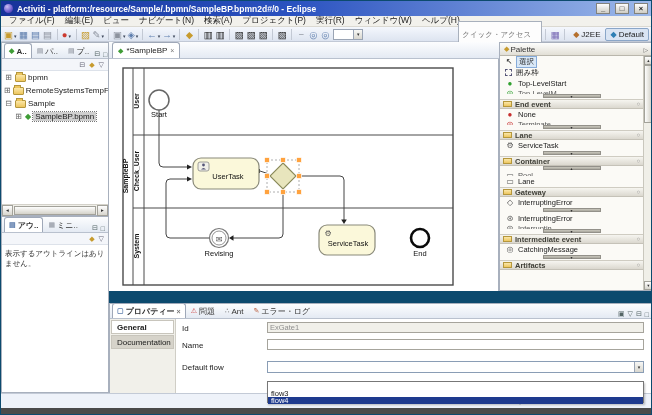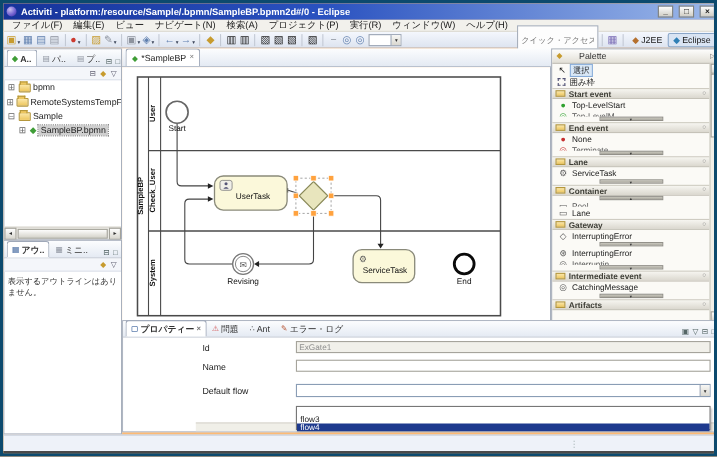--- a/index.html
+++ b/index.html
@@ -1,36 +1,36 @@
 <!DOCTYPE html>
 <html><head>
 <meta charset="utf-8">
 <style>
 *{margin:0;padding:0;box-sizing:border-box}
 html,body{background:#8d939c;font-family:"Liberation Sans",sans-serif}
-#app{position:relative;width:652px;height:415px;background:#fdba74;border:3px solid #0c4a6e;overflow:hidden;font-size:9px;color:#1a1a1a}
+#app{position:relative;width:652px;height:415px;background:#0c4a6e;border:1px solid #0c4a6e;overflow:hidden;font-size:9px;color:#1a1a1a}
 .abs{position:absolute}
 
 #titlebar{left:0;top:0;width:650px;height:15px;background:linear-gradient(90deg,#16339a 0%,#2a52c0 45%,#9db9ea 100%);color:#fff;display:flex;align-items:center;gap:4px;padding:0 3px;font-size:8.5px;font-weight:bold;white-space:nowrap}
 #titlebar .app-icon{width:9px;height:9px;border-radius:50%;background:radial-gradient(circle at 35% 30%,#c9bdf0,#6a5acd 60%,#3a2d86);flex:0 0 auto}
 #title-text{overflow:hidden;text-overflow:ellipsis;flex:1}
 .wbtn{width:14px;height:11px;background:linear-gradient(#fdfdfd,#cfcdc4);border:1px solid #82827c;font-size:7.5px;line-height:8px;color:#222;display:flex;align-items:center;justify-content:center;margin-left:1px;font-weight:bold}
 
 #menubar{left:0;top:15px;width:650px;height:11px;background:#f2f1ec;border-bottom:1px solid #dbd9d1;display:flex;align-items:center;padding-left:3px}
 .menu-item{padding:0 5px;font-size:8.5px;white-space:nowrap}
 
 #toolbar{left:0;top:26px;width:650px;height:15px;background:linear-gradient(#f4f7fd,#dde4f0);border-bottom:1px solid #c2c9d6;display:flex;align-items:center;padding:0 2px;white-space:nowrap}
 .tbi{height:13px;display:flex;align-items:center;justify-content:center;font-size:9.5px;padding:0 1px;min-width:12px}
 .tbi .g{line-height:13px}
 .tbi .caret{font-size:5px;color:#3c465a;margin:4px 0 0 1px}
 .tsep{width:1px;height:11px;background:#c3c9d4;margin:0 3px;flex:0 0 auto}
 .tcombo{width:30px;height:11px;background:#fff;border:1px solid #9aa4b4;display:flex;margin-left:2px}
 .tcombo .fill{flex:1}
 .dropbtn{width:9px;background:linear-gradient(#f7f7f5,#d9d7cf);border-left:1px solid #9aa4b4;font-size:5px;display:flex;align-items:center;justify-content:center;color:#333}
-#qa-input{width:74px;height:11px;border:1px solid #a8b0bc;background:#fdfdfd;font-size:7.5px;padding:12px 3px;color:#555;font-family:"Liberation Sans",sans-serif}
+#qa-input{width:84px;height:11px;border:1px solid #a8b0bc;background:#fdfdfd;font-size:7.5px;padding:12px 3px;color:#555;font-family:"Liberation Sans",sans-serif}
 .persp{height:13px;display:flex;align-items:center;gap:2px;padding:0 4px;font-size:8px;border:1px solid transparent}
 .persp.active{background:#d9e4f3;border:1px solid #8aa6c8;border-radius:2px}
 .picon{font-size:8px}
 .tabrow{height:16px;background:linear-gradient(#fcfdfe,#e4eaf3);border-bottom:1px solid #b9c1ce;display:flex;align-items:flex-end;padding-left:2px}
 .vtab{height:15px;display:flex;align-items:center;gap:2px;padding:0 4px;font-size:8px;color:#333;border:1px solid transparent;border-bottom:none;white-space:nowrap}
 .vtab.active{background:#fff;border-color:#9fa8b8;border-radius:3px 3px 0 0;font-weight:bold}
 .minicons{margin-left:auto;display:flex;align-items:center;gap:3px;padding-right:3px;font-size:7px;color:#566}
 .toolrow{height:12px;background:#f4f6fa;border-bottom:1px solid #dde2ea;display:flex;align-items:center;justify-content:flex-end;gap:4px;padding-right:4px;font-size:7px;color:#667}
 
 .trow{height:13px;display:flex;align-items:center;gap:2px;font-size:8px;white-space:nowrap;padding-left:2px}
@@ -41,38 +41,38 @@
 .sel-gray{background:#cfcfcf;outline:1px dotted #777;padding:0 2px}
 .hscroll{height:11px;background:#f0efe9;border-top:1px solid #d4d2ca;display:flex;align-items:center}
 .sbtn{width:11px;height:11px;background:linear-gradient(#fefefe,#d8d6ce);border:1px solid #a3a29a;font-size:5.5px;display:flex;align-items:center;justify-content:center;color:#333}
 .hthumb{height:9px;background:linear-gradient(#fdfdfc,#d5d3ca);border:1px solid #a3a29a;flex:1;margin:0 1px}
 
 #editor-tabrow{left:108px;top:41px;width:390px;height:17px;background:linear-gradient(#fcfdfe,#e4eaf3);border-bottom:1px solid #b9c1ce;display:flex;align-items:flex-end;padding-left:3px}
 .etab{height:16px;background:#fff;border:1px solid #9fa8b8;border-bottom:none;border-radius:3px 3px 0 0;display:flex;align-items:center;gap:3px;padding:0 5px;font-size:8px}
 #canvas{left:108px;top:58px;width:390px;height:232px;background:#fff;border-right:1px solid #a8b0bd;overflow:hidden}
 
 #palette{left:498px;top:41px;width:154px;height:249px;background:#fbfaf6;border:1px solid #a8b0bd;display:flex;flex-direction:column;overflow:hidden}
-#pal-head{height:13px;background:linear-gradient(#fdfdfc,#e2dfd6);border-bottom:1px solid #b9b6ac;display:flex;align-items:center;gap:15px;padding:0 4px;font-size:8px;color:#333}
+#pal-head{height:13px;background:linear-gradient(#fdfdfc,#e2dfd6);border-bottom:1px solid #b9b6ac;display:flex;align-items:center;gap:1px;padding:0 4px;font-size:8px;color:#333}
 #pal-body{flex:1;position:relative;padding-right:9px}
 .pal-tool{height:11px;display:flex;align-items:center;gap:3px;padding:0 4px;font-size:7.5px}
 .pal-tool.selected .tlab{background:#d9e8f7;outline:1px solid #86abd9;padding:0 2px}
 .drawer-h{height:10px;background:linear-gradient(#f6f5f0,#dbd8cf);border-top:1px solid #cfccc2;border-bottom:1px solid #c5c2b8;display:flex;align-items:center;gap:3px;padding:0 3px;font-size:7.5px;font-weight:bold;color:#3e3e36}
 .drawer-h .pin{margin-left:auto;font-size:6px;color:#888}
 .pfold{width:9px;height:6px;background:linear-gradient(#fbe7a8,#edc65e);border:1px solid #b5973c;flex:0 0 auto}
 .pal-item{height:11px;display:flex;align-items:center;gap:3px;padding:0 5px;font-size:7.5px;white-space:nowrap}
 .pal-part{height:5px;overflow:hidden;display:flex;align-items:flex-start;gap:3px;padding:0 5px;font-size:7.5px;color:#555;white-space:nowrap}
 .scrollind{height:4px;margin:0 auto 1px;width:58px;background:linear-gradient(#c9c7bd,#a9a79d);border:1px solid #93918a;display:flex;align-items:center;justify-content:center;font-size:4px;color:#333}
 .pic{font-size:8px;width:10px;text-align:center;flex:0 0 auto}
 .marq{width:7px;height:7px;border:1px dashed #557;flex:0 0 auto;margin:0 1px}
 #pal-vscroll{position:absolute;right:0;top:0;bottom:0;width:9px;background:#f0efe8;border-left:1px solid #c9c7bd;display:flex;flex-direction:column;align-items:stretch}
 #pal-vscroll .sbtn{width:9px;height:9px;font-size:4.5px}
 .vthumb{height:58px;background:linear-gradient(90deg,#fdfdfc,#d5d3ca);border:1px solid #a3a29a;margin:0}
 #pal-vscroll .space{flex:1}
 
-#props{left:108px;top:288px;width:544px;height:102px;background:#fff;border:1px solid #a8b0bd;display:flex;flex-direction:column}
+#props{left:108px;top:302px;width:544px;height:102px;background:#fff;border:1px solid #a8b0bd;display:flex;flex-direction:column}
 #props .tabrow{height:15px}
 #props-content{flex:1;position:relative;background:#fff}
 #sections{position:absolute;left:0;top:0;bottom:8px;width:66px;background:#f1f0ea;border-right:1px solid #d0cec6}
 .sect{height:14px;display:flex;align-items:center;padding-left:5px;font-size:8px;border:1px solid #c8c5bc;margin:1px 1px 0 1px;background:#d6d3ca}
 .sect.active{background:#fff;font-weight:bold}
 .flabel{position:absolute;left:72px;font-size:8px;color:#222}
 .finput{position:absolute;left:157px;width:377px;height:11px;border:1px solid #a6a49c;background:#fff;font-size:7.5px;padding:0 2px;font-family:"Liberation Sans",sans-serif}
 .finput.disabled{background:#f1f0ea;color:#8f8f8f}
 .fcombo{position:absolute;left:157px;width:377px;height:12px;border:1px solid #8a9db5;background:#fff;display:flex}
 #dflist{position:absolute;left:157px;width:377px;top:62px;height:22px;border:1px solid #777;background:#fff;box-shadow:1px 2px 2px rgba(0,0,0,.25);z-index:5}
@@ -206,21 +206,21 @@
     <span class="tbi">
         <span class="g" style="color:#7a6bb5">▦</span>
       </span>
     <span class="tsep"></span>
     <span class="persp">
         <span class="picon" style="color:#b5702e">◆</span>
         <span>J2EE</span>
       </span>
     <span class="persp active">
         <span class="picon" style="color:#2e7fb5">◆</span>
-        <span>Eclipse</span>
+        <span>Default</span>
       </span>
   </div>
 
   <div id="explorer" class="abs">
     <div class="tabrow">
       <span class="vtab active">
           <span style="color:#3f9d36;font-size:7px">◆</span>
           <span>A..</span>
         </span>
       <span class="vtab">
@@ -388,25 +388,20 @@
     <div id="pal-body">
       <div class="pal-tool selected">
         <span class="pic">↖</span>
         <span class="tlab">選択</span>
       </div>
       <div class="pal-tool">
         <span class="marq"></span>
         <span>囲み枠</span>
       </div>
 
-      <div class="drawer-h">
-        <span class="pfold"></span>
-        <span>Start event</span>
-        <span class="pin">○</span>
-      </div>
       <div class="pal-item">
         <span class="pic" style="color:#2fa12f">●</span>
         <span>Top-LevelStart</span>
       </div>
       <div class="pal-part">
         <span class="pic" style="color:#2fa12f">◎</span>
         <span>Top-LevelM</span>
       </div>
       <div class="scrollind">▾</div>
 
@@ -518,20 +513,24 @@
         <span>エラー・ログ</span>
       </span>
       <span class="minicons">
         <span>▣</span>
         <span>▽</span>
         <span>⊟</span>
         <span>□</span>
       </span>
     </div>
     <div id="props-content">
+      <div id="sections">
+        <div class="sect active">General</div>
+        <div class="sect">Documentation</div>
+      </div>
       <span class="flabel" style="top:5px">Id</span>
       <input class="finput disabled" style="top: 3px;" value="ExGate1">
       <span class="flabel" style="top:22px">Name</span>
       <input class="finput" style="top: 20px;" value="">
       <span class="flabel" style="top:44px">Default flow</span>
       <div class="fcombo" style="top:42px">
         <span style="flex:1;font-size:7.5px;padding:0 2px"></span>
         <span class="dropbtn">▾</span>
       </div>
       <div id="dflist">

